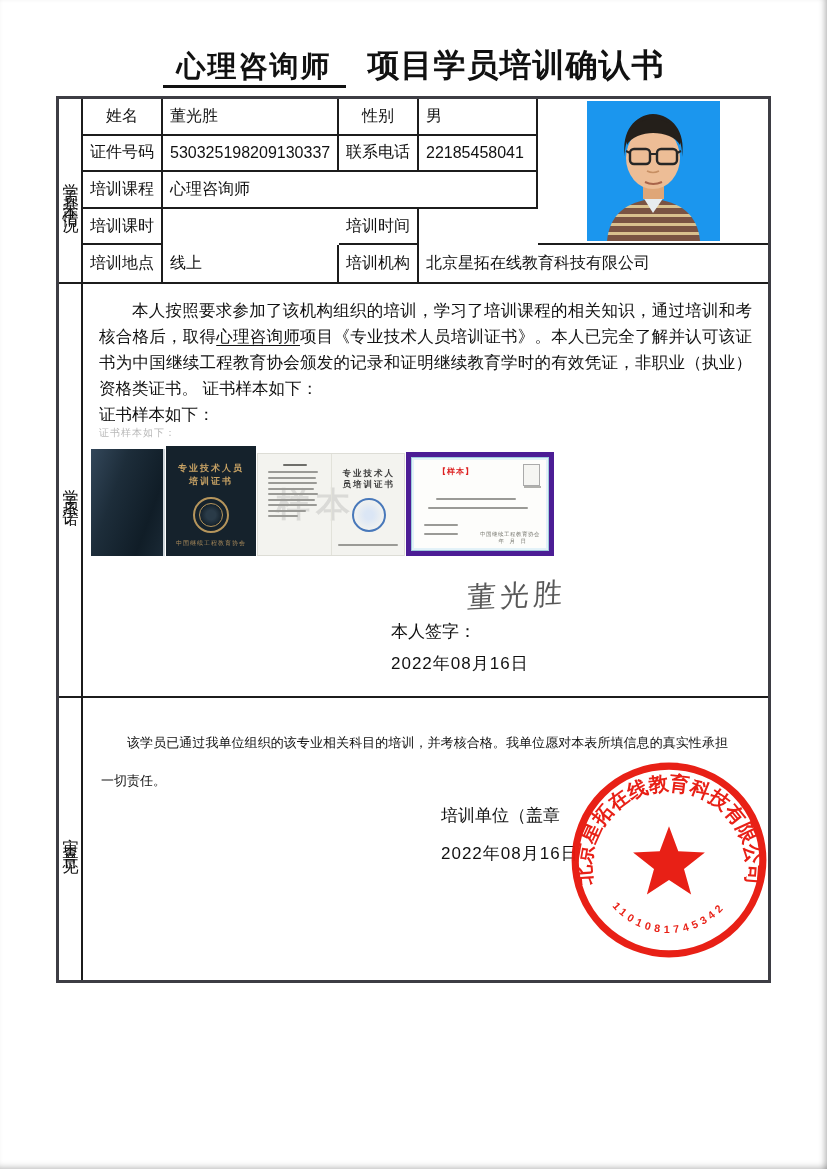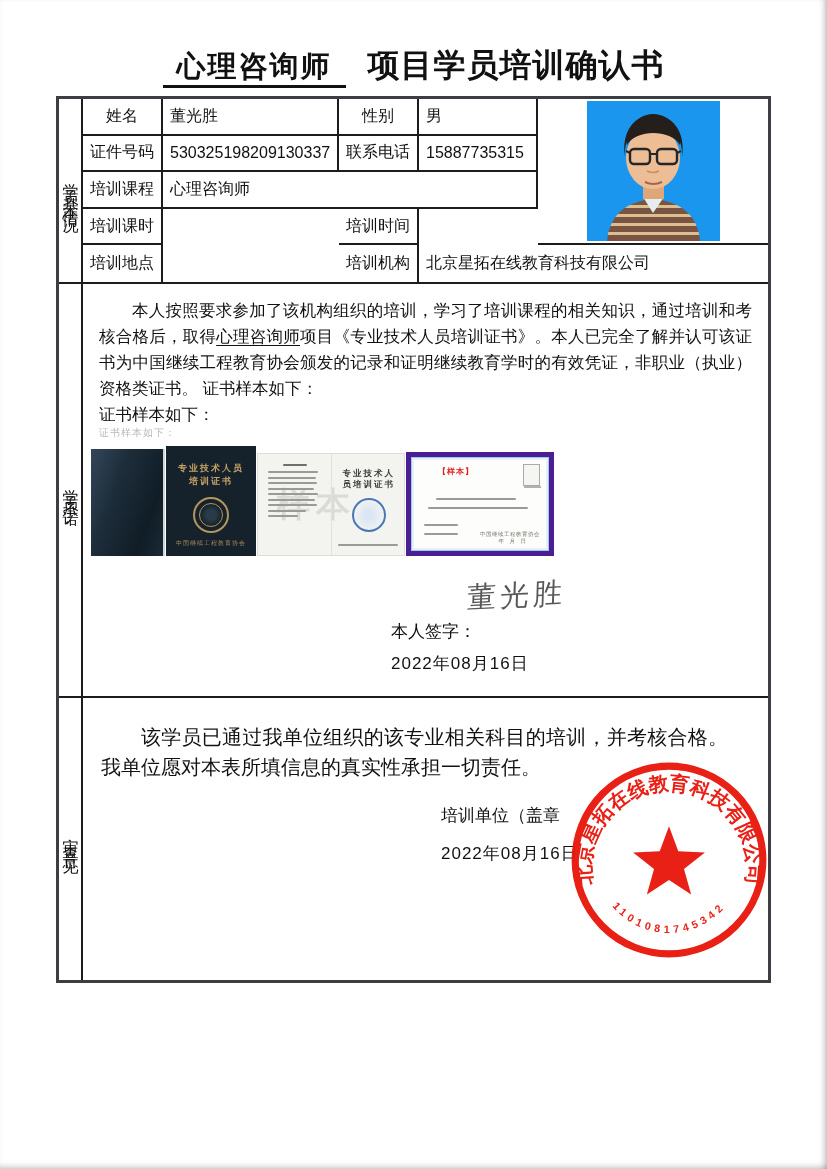--- a/index.html
+++ b/index.html
@@ -60,21 +60,21 @@
   .cert4 .l3{position:absolute;left:12px;top:62px;width:34px;}
   .cert4 .l4{position:absolute;left:12px;top:71px;width:34px;}
   .cert4 .issuer{position:absolute;right:8px;bottom:12px;color:#77776f;font-size:5.5px;letter-spacing:.5px;}
   .cert4 .cdate{position:absolute;right:20px;bottom:5px;color:#77776f;font-size:5.5px;letter-spacing:2px;}
   
   .sig-name{position:absolute;left:384px;top:292px;font-size:29px;color:#3c3c3c;transform:rotate(-3deg) skewX(-5deg);letter-spacing:4px;opacity:.85;}
   .sign-label{position:absolute;left:308px;top:336px;font-size:17px;}
   .sign-date{position:absolute;left:308px;top:368px;font-size:17px;letter-spacing:1px;}
   
   .sec-review{flex:1;}
-  .review-text{padding:26px 40px 0 18px;font-size:20px;line-height:30px;text-align:justify;font-family:Liberation Mono, monospace;}
+  .review-text{padding:26px 40px 0 18px;font-size:13px;line-height:38px;text-align:justify;}
   .stamp-label{position:absolute;left:358px;top:106px;font-size:17px;z-index:1;}
   .review-date{position:absolute;left:358px;top:144px;font-size:17px;letter-spacing:1px;z-index:1;}
   .stamp{position:absolute;left:484px;top:60px;width:204px;height:204px;z-index:2;opacity:.96;}
   .indent{text-indent:2em;}
 </style>
 </head>
 <body>
 
 <div class="page">
 
@@ -117,29 +117,30 @@
               <line x1="43" y1="52" x2="39" y2="50" stroke="#262626" stroke-width="2"></line>
               <line x1="90" y1="52" x2="94" y2="50" stroke="#262626" stroke-width="2"></line>
               <path d="M60,70 Q66,73 72,70" stroke="#c78f63" stroke-width="1.5" fill="none"></path>
               <path d="M58,81 Q66,85 75,81" stroke="#a8644a" stroke-width="2" fill="none"></path>
             </svg>
           </div>
 
           <div class="cell lab" style="grid-row:2;grid-column:1">证件号码</div>
           <div class="cell val" style="grid-row:2;grid-column:2">530325198209130337</div>
           <div class="cell lab" style="grid-row:2;grid-column:3">联系电话</div>
-          <div class="cell val" style="grid-row:2;grid-column:4">15887735315</div>
+          <div class="cell val" style="grid-row:2;grid-column:4">22185458041</div>
 
           <div class="cell lab" style="grid-row:3;grid-column:1">培训课程</div>
           <div class="cell val" style="grid-row:3;grid-column:2/5">心理咨询师</div>
 
           <div class="cell lab" style="grid-row:4;grid-column:1">培训课时</div>
           <div class="cell lab" style="grid-row:4;grid-column:3">培训时间</div>
 
           <div class="cell lab no-b" style="grid-row:5;grid-column:1">培训地点</div>
+          <div class="cell val no-b" style="grid-row:5;grid-column:2">线上</div>
           <div class="cell lab no-b" style="grid-row:5;grid-column:3">培训机构</div>
           <div class="cell val no-b no-r" style="grid-row:5;grid-column:4/6">北京星拓在线教育科技有限公司</div>
         </div>
       </div>
     </div>
 
     <div class="sec sec-commit">
       <div class="vcol">
         <div class="vlabel">学员承诺</div>
       </div>

